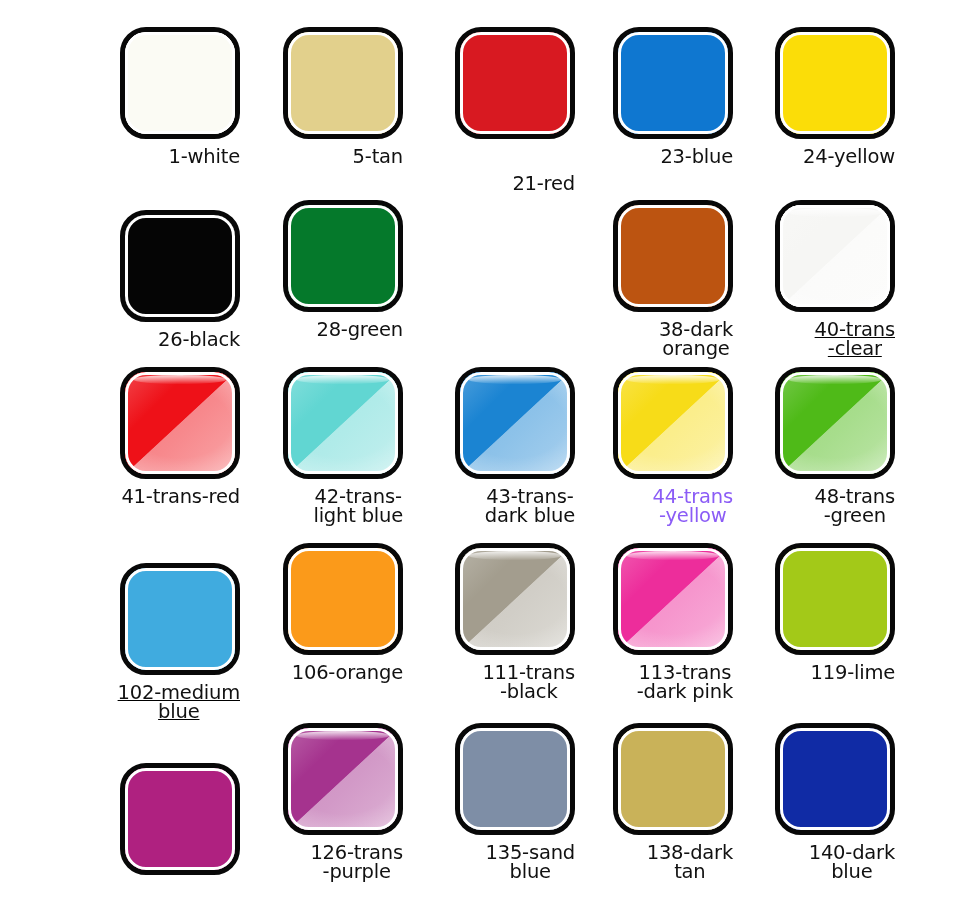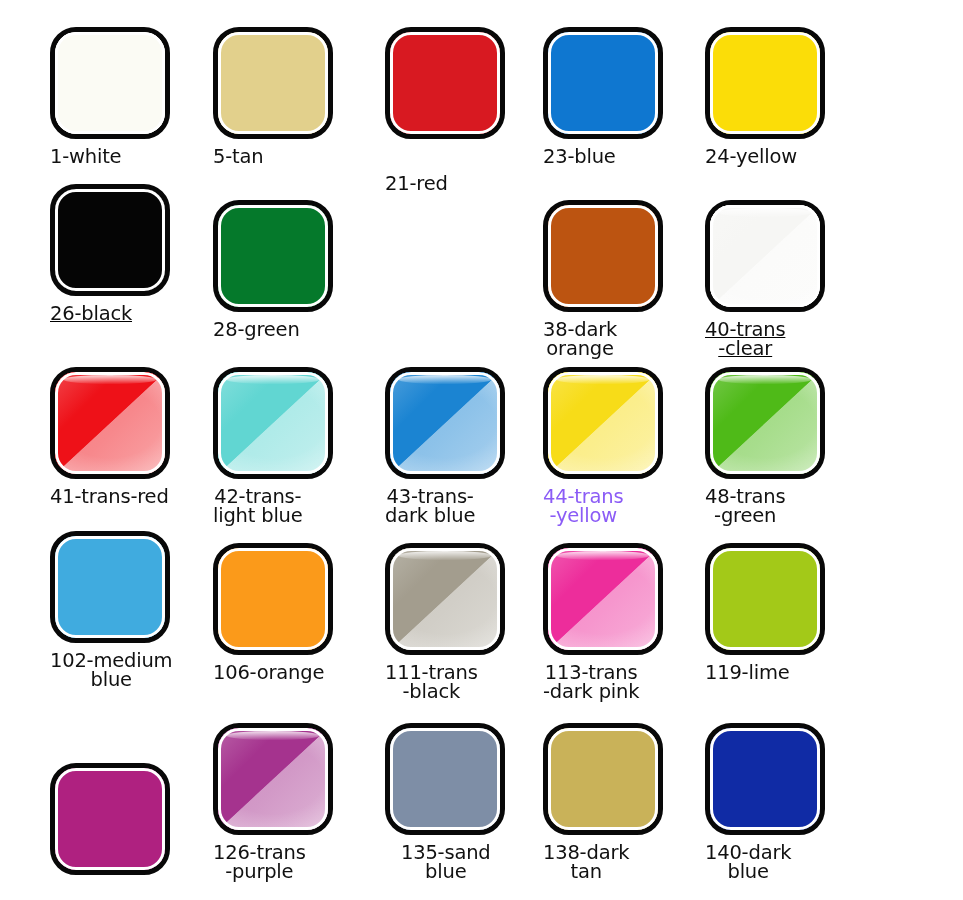--- a/index.html
+++ b/index.html
@@ -17,21 +17,21 @@
   #grid {
     position: relative;
     width: 963px;
     height: 900px;
   }
   .cell {
     position: absolute;
     width: 190px;
     display: flex;
     flex-direction: column;
-    align-items: flex-start;
+    align-items: flex-end;
   }
   
   .chip {
     position: relative;
     width: 120px;
     height: 112px;
     border: 5px solid #080808;
     border-radius: 26px;
     box-sizing: border-box;
     overflow: hidden;
@@ -141,21 +141,21 @@
       </div>
       <div class="label" style="color: rgb(17, 17, 17);">23-blue</div>
     </div>
     <div class="cell" style="left: 705px; top: 27px;">
       <div class="chip" style="border-color: rgb(8, 8, 8);">
         <div class="fill" style="background: rgb(251, 221, 8);"></div>
         <div class="ring"></div>
       </div>
       <div class="label" style="color: rgb(17, 17, 17);">24-yellow</div>
     </div>
-    <div class="cell" style="left: 50px; top: 184px; text-decoration: underline;">
+    <div class="cell" style="left: 50px; top: 210px;">
       <div class="chip" style="border-color: rgb(8, 8, 8);">
         <div class="fill" style="background: rgb(5, 5, 5);"></div>
         <div class="ring"></div>
       </div>
       <div class="label" style="color: rgb(17, 17, 17);">26-black</div>
     </div>
     <div class="cell" style="left: 213px; top: 200px;">
       <div class="chip" style="border-color: rgb(8, 8, 8);">
         <div class="fill" style="background: rgb(5, 121, 43);"></div>
         <div class="ring"></div>
@@ -240,21 +240,21 @@
         <div class="halo"></div>
         <div class="gloss" style="color: rgb(79, 186, 24); background: none;">
           <div style="position: absolute; inset: 0px; border-radius: 19px; clip-path: polygon(0% 0%, 100% 0%, 0% 100%); background: linear-gradient(135deg, rgb(118, 201, 75) 0%, rgb(79, 186, 24) 30%, rgb(79, 186, 24) 72%, rgb(111, 198, 66) 100%);"></div>
         </div>
         <div class="streak"></div>
         <div class="ring"></div>
       </div>
       <div class="label" style="color: rgb(17, 17, 17);">48-trans
 -green</div>
     </div>
-    <div class="cell" style="left: 50px; top: 531px;">
+    <div class="cell" style="left: 50px; top: 563px; text-decoration: underline;">
       <div class="chip" style="border-color: rgb(8, 8, 8);">
         <div class="fill" style="background: rgb(64, 171, 223);"></div>
         <div class="ring"></div>
       </div>
       <div class="label" style="color: rgb(17, 17, 17);">102-medium
 blue</div>
     </div>
     <div class="cell" style="left: 213px; top: 543px;">
       <div class="chip" style="border-color: rgb(8, 8, 8);">
         <div class="fill" style="background: rgb(251, 154, 26);"></div>

